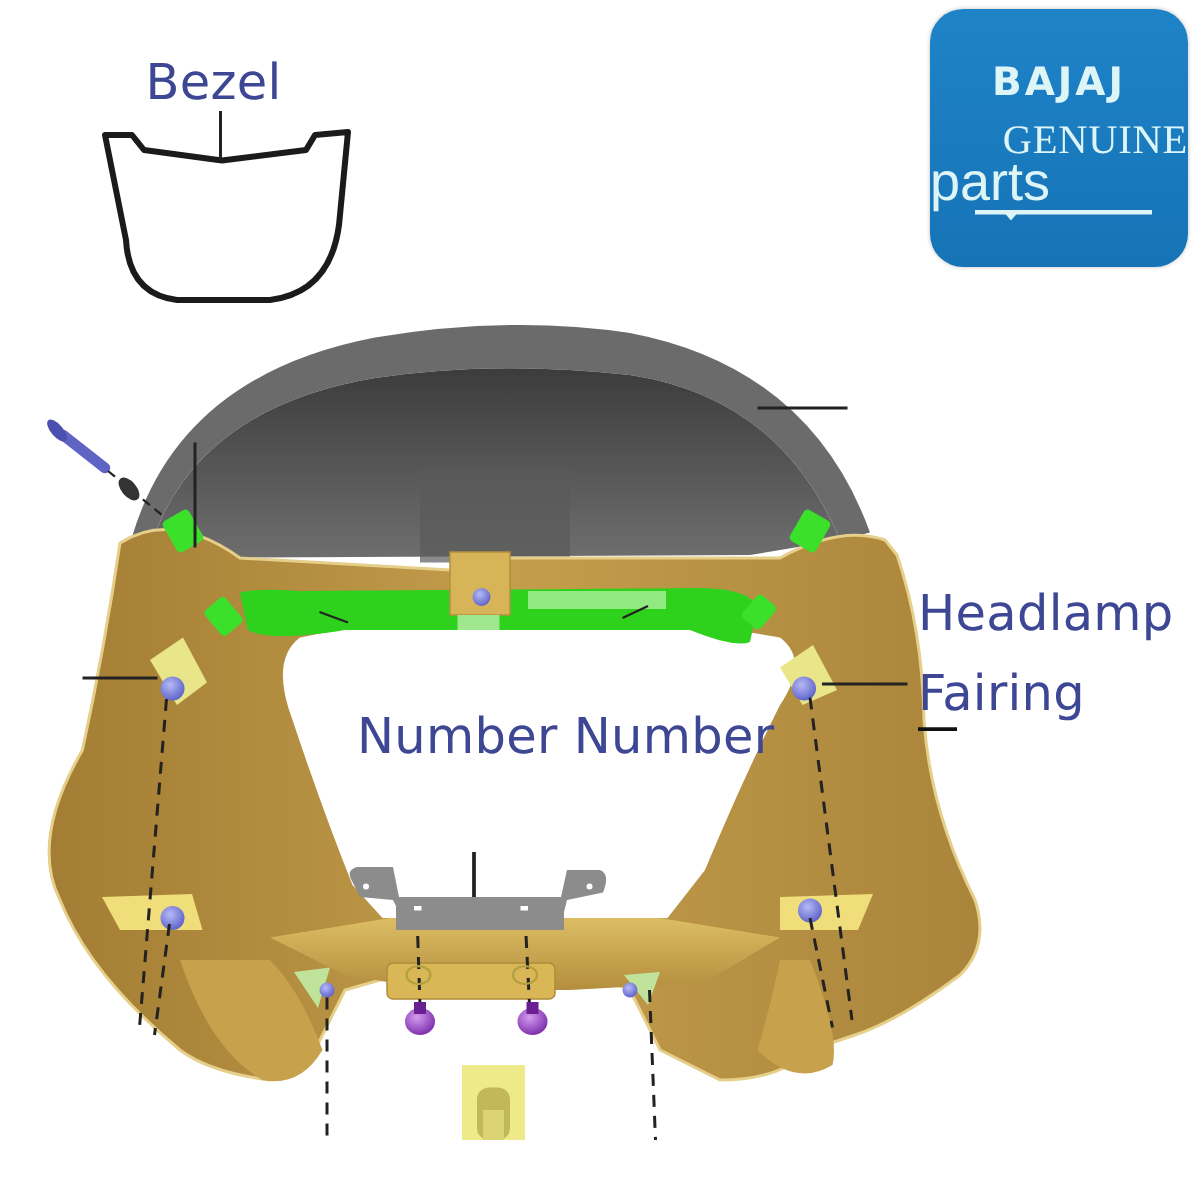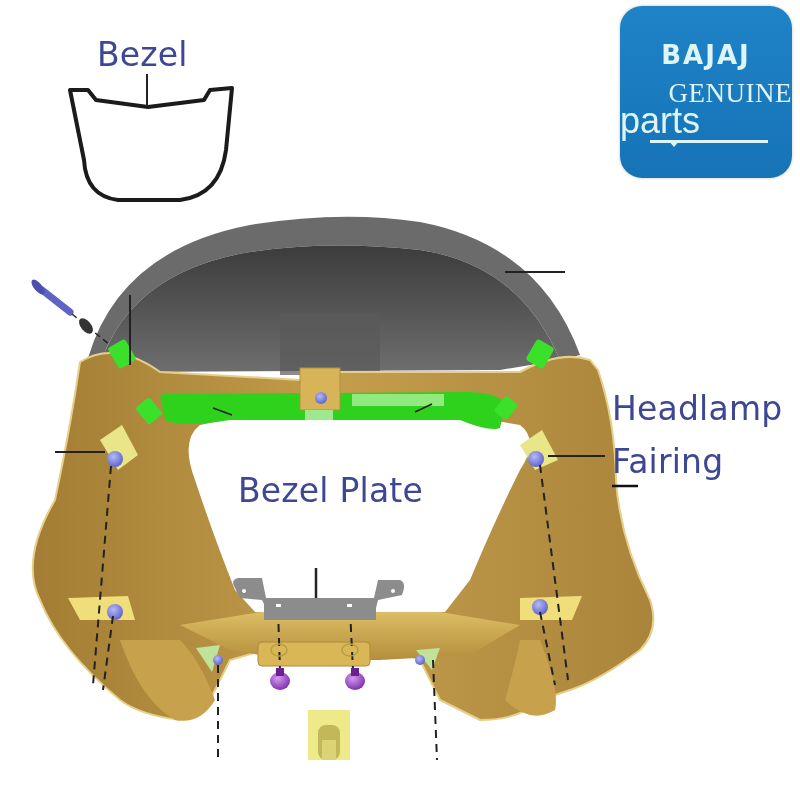--- a/index.html
+++ b/index.html
@@ -144,21 +144,21 @@
     <g>
       <rect x="308" y="710" width="42" height="50" fill="#eeea8a"></rect>
       <rect x="318" y="725" width="22" height="35" rx="8" fill="#c2b85a"></rect>
       <rect x="322" y="740" width="14" height="20" fill="#dcd474"></rect>
     </g>
   </svg>
 
   <div class="label" style="left:97px; top:38px;">Bezel</div>
   <div class="label" style="left:612px; top:445px;">Fairing</div>
   <div class="label" style="left:612px; top:392px;">Headlamp</div>
-  <div class="label" style="left:238px; top:474px;">Bezel Plate</div>
+  <div class="label" style="left:238px; top:474px;">Number Number</div>
 
   <div class="logo">
     <div class="brand">BAJAJ</div>
     <div class="genuine">GENUINE</div>
     <div class="parts">parts</div>
     <div class="underline"></div>
     <div class="notch"></div>
   </div>
 </div>
 

